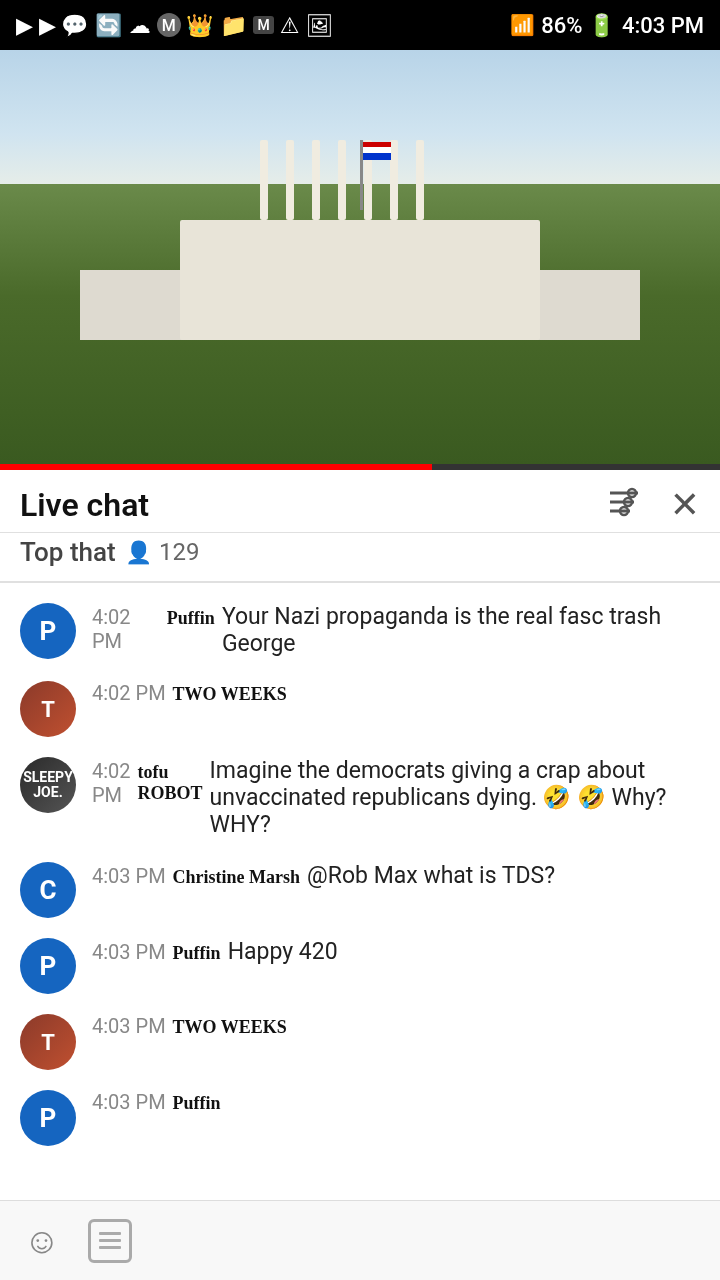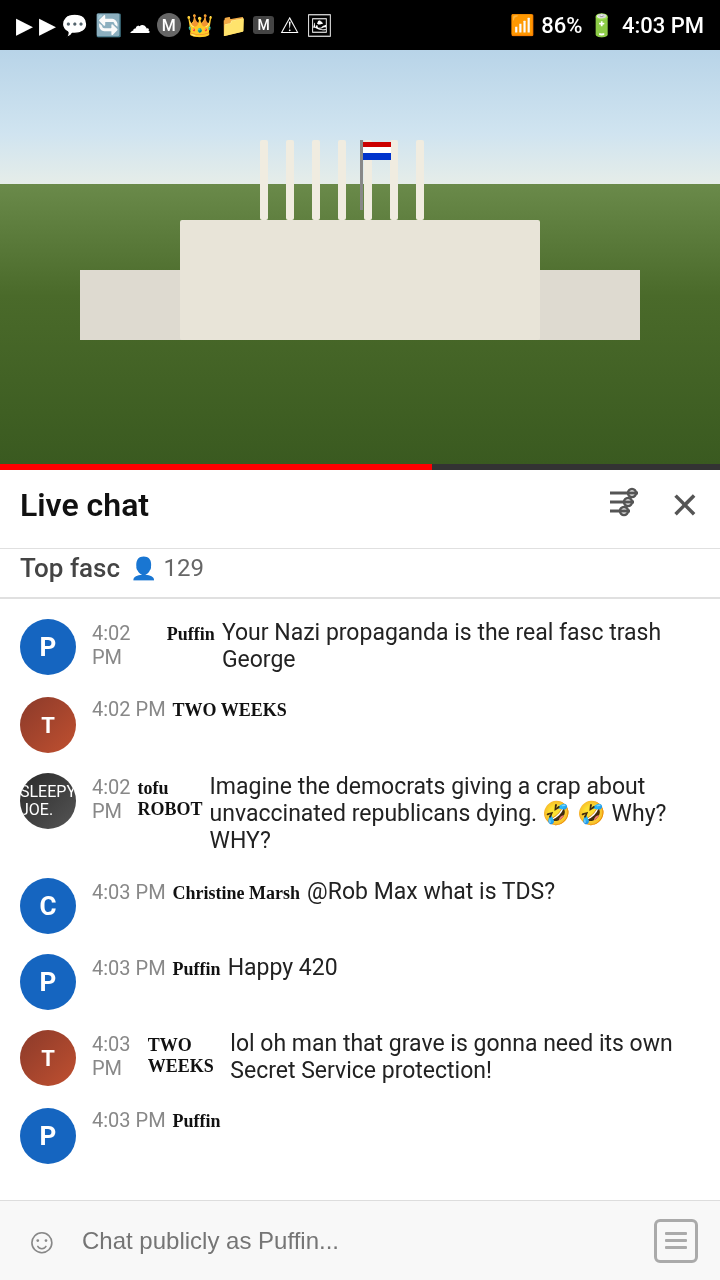--- a/index.html
+++ b/index.html
@@ -128,24 +128,24 @@
       bottom: 310px;
       left: calc(50% + 3px);
       width: 28px;
       height: 18px;
       background: linear-gradient(180deg, #cc0000 0%, #cc0000 30%, #fff 30%, #fff 60%, #0033cc 60%, #0033cc 100%);
     }
 
     
     .live-chat-header {
       background: #fff;
-      padding: 16px 20px 24px 20px;
+      padding: 16px 20px 8px 20px;
       border-bottom: 1px solid #e0e0e0;
       display: flex;
-      align-items: flex-end;
+      align-items: center;
       justify-content: space-between;
     }
     .live-chat-title {
       font-size: 32px;
       font-weight: 600;
       color: #111;
     }
     .live-chat-controls {
       display: flex;
       align-items: center;
@@ -216,23 +216,24 @@
       border-radius: 50%;
       flex-shrink: 0;
       background: linear-gradient(135deg, #2a2a2a, #555);
       display: flex;
       align-items: center;
       justify-content: center;
       position: relative;
       overflow: hidden;
     }
     .sleepy-text {
-      font-size: 16px;
+      font-size: 14px;
       color: #fff;
-      font-weight: 400;
+      text-align: center;
+      font-weight: 700;
       line-height: 1.1;
     }
     .message-content {
       flex: 1;
     }
     .message-meta {
       display: flex;
       align-items: baseline;
       gap: 7px;
       margin-bottom: 4px;
@@ -383,21 +384,21 @@
         <circle cx="26" cy="6" r="4" fill="none" stroke="#555" stroke-width="2.5"></circle>
         <circle cx="22" cy="15" r="4" fill="none" stroke="#555" stroke-width="2.5"></circle>
         <circle cx="18" cy="24" r="4" fill="none" stroke="#555" stroke-width="2.5"></circle>
       </svg>
     </button>
     <button style="background:none;border:none;cursor:pointer;font-size:36px;color:#555;font-weight:300;line-height:1;">✕</button>
   </div>
 </div>
 
 <div class="top-chat-bar">
-  <span class="top-chat-label">Top fasc</span>
+  <span class="top-chat-label">Top that</span>
   <div class="viewer-count">
     <span style="font-size:22px;">👤</span>
     <span>129</span>
   </div>
 </div>
 
 <div class="chat-messages" id="chat-messages-container">
 <div class="chat-message">
       <div class="avatar avatar-blue" style="background:#1565c0">P</div>
       <div class="message-content">
@@ -448,38 +449,36 @@
           <span class="message-text-inline">Happy 420</span>
         </div>
       </div>
     </div>
     <div class="chat-message">
       <div class="avatar-img-two-weeks" style="background:linear-gradient(135deg,#8b3a2a,#c05030);display:flex;align-items:center;justify-content:center;font-size:22px;font-weight:700;color:#fff;">T</div>
       <div class="message-content">
         <div class="message-meta">
           <span class="message-time">4:03 PM</span>
           <span class="message-author">TWO WEEKS</span>
-          <span class="message-text-inline">lol oh man that grave is gonna need its own Secret Service protection!</span>
         </div>
       </div>
     </div>
     <div class="chat-message">
       <div class="avatar avatar-blue" style="background:#1565c0">P</div>
       <div class="message-content">
         <div class="message-meta">
           <span class="message-time">4:03 PM</span>
           <span class="message-author">Puffin</span>
         </div>
       </div>
     </div>
   </div>
 
 <div class="chat-input-bar">
   <button class="emoji-btn">☺</button>
-  <input class="chat-input" type="text" placeholder="Chat publicly as Puffin..." style="">
   <button class="superschat-btn">
     <div class="superschat-icon">
       <div class="dollar-lines">
         <div class="dollar-line"></div>
         <div class="dollar-line"></div>
         <div class="dollar-line"></div>
       </div>
     </div>
   </button>
 </div>

